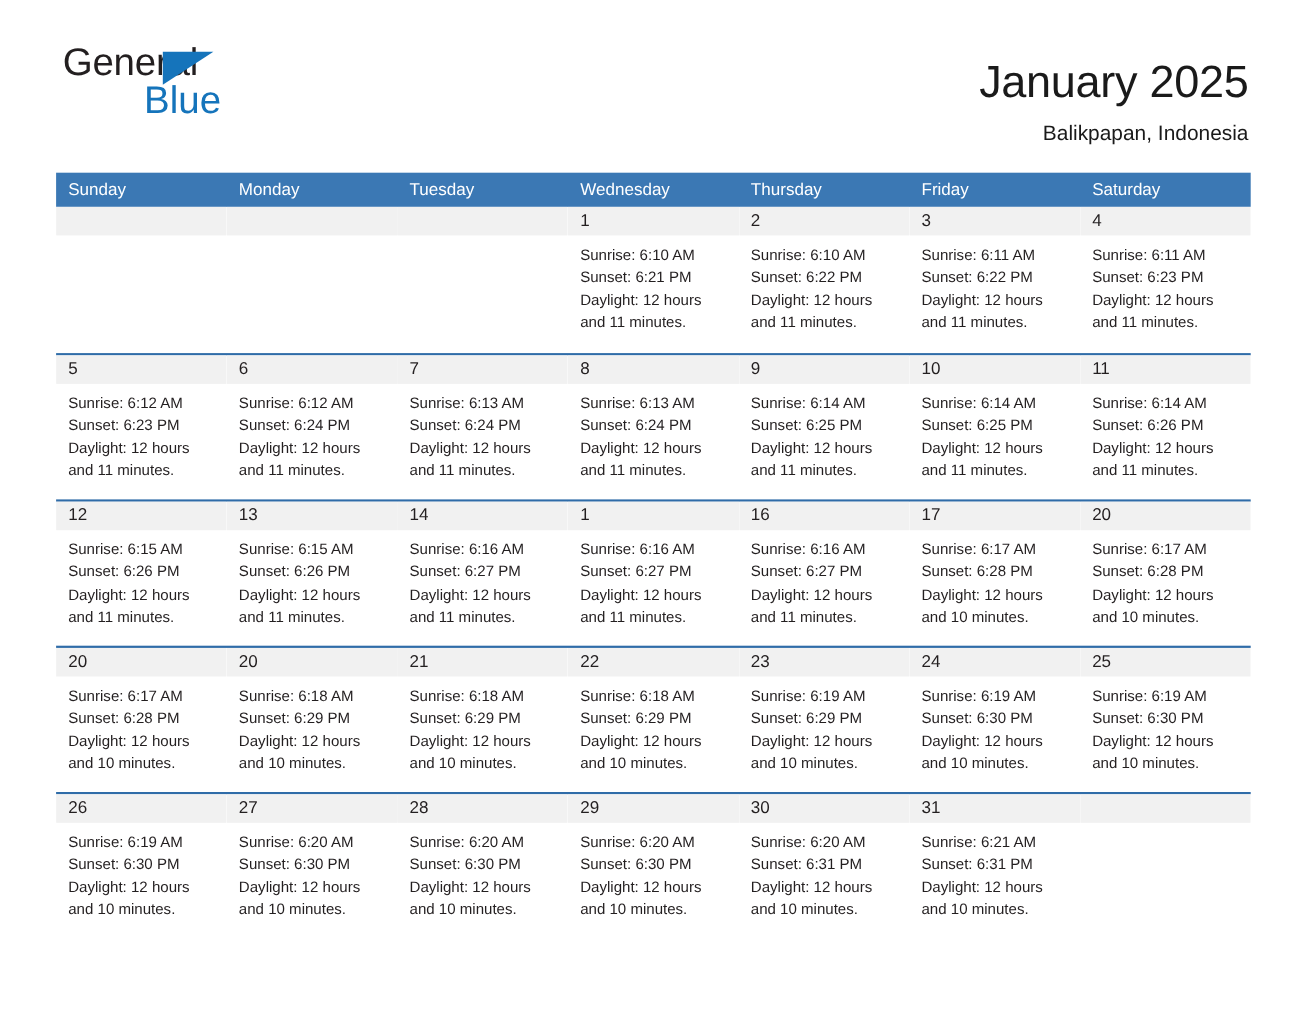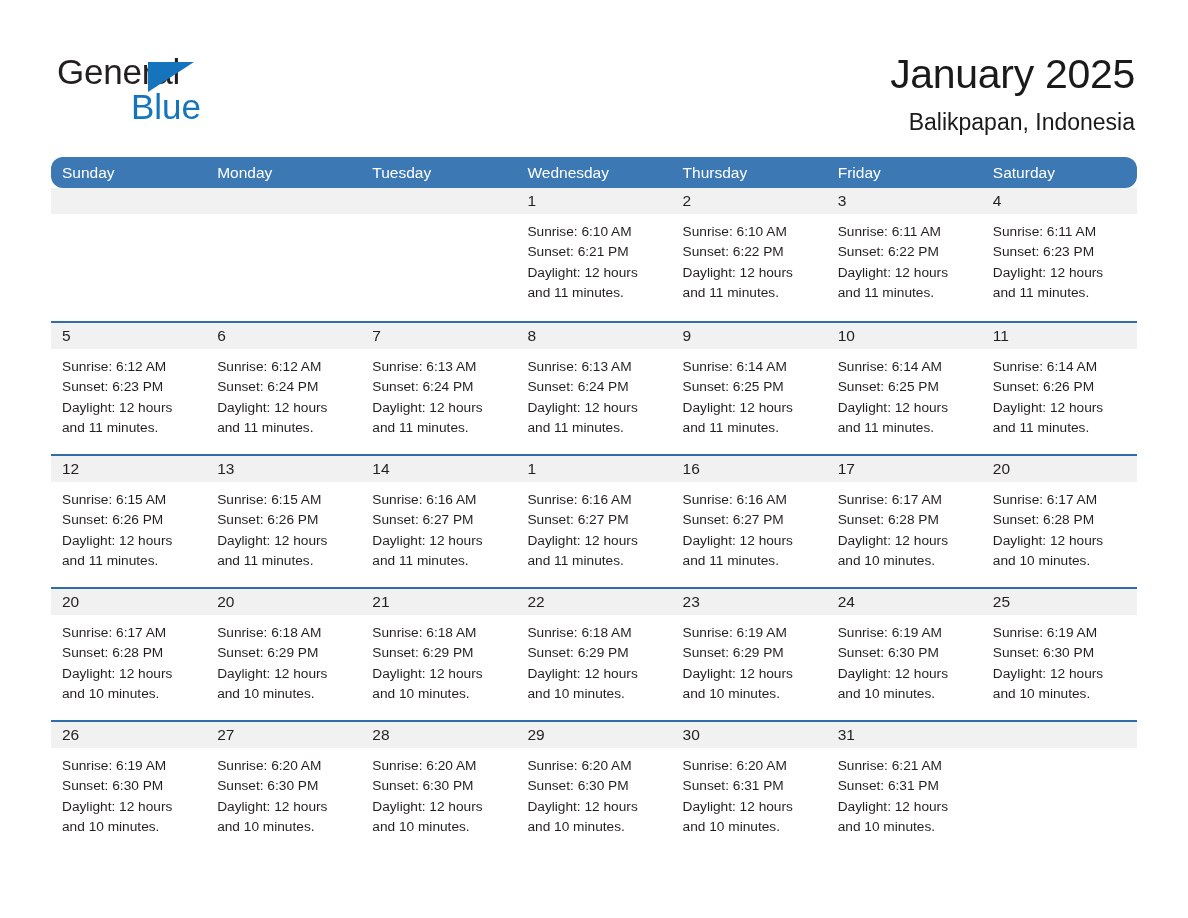--- a/index.html
+++ b/index.html
@@ -25,21 +25,21 @@
   .top {
     position: absolute;
     left: 0;
     top: 0;
     width: 1188px;
     height: 150px;
   }
   .logo {
     position: absolute;
     left: 57px;
-    top: 52px;
+    top: 37px;
     width: 220px;
     height: 76px;
   }
   .logo-general {
     position: absolute;
     left: 0;
     top: 0;
     font-size: 35px;
     line-height: 40px;
     color: #231f20;
@@ -73,38 +73,37 @@
   }
   .month-title {
     font-size: 41px;
     line-height: 52px;
     font-weight: normal;
     color: #1a1a1a;
     margin: 0;
     letter-spacing: -0.3px;
   }
   .location {
-    font-size: 23px;
+    font-size: 19px;
     line-height: 32px;
     color: #1a1a1a;
     margin: 6px 0 0 0;
   }
 
   
   .calendar {
     position: absolute;
     left: 51px;
     top: 157px;
     width: 1086px;
   }
   .cal-head {
     display: flex;
     background: #3b78b4;
     height: 31px;
-    border-radius: 12px;
   }
   .cal-head .hcell {
     flex: 1 1 0;
     color: #ffffff;
     font-size: 15.5px;
     line-height: 31px;
     padding-left: 11px;
     box-sizing: border-box;
     white-space: nowrap;
   }

